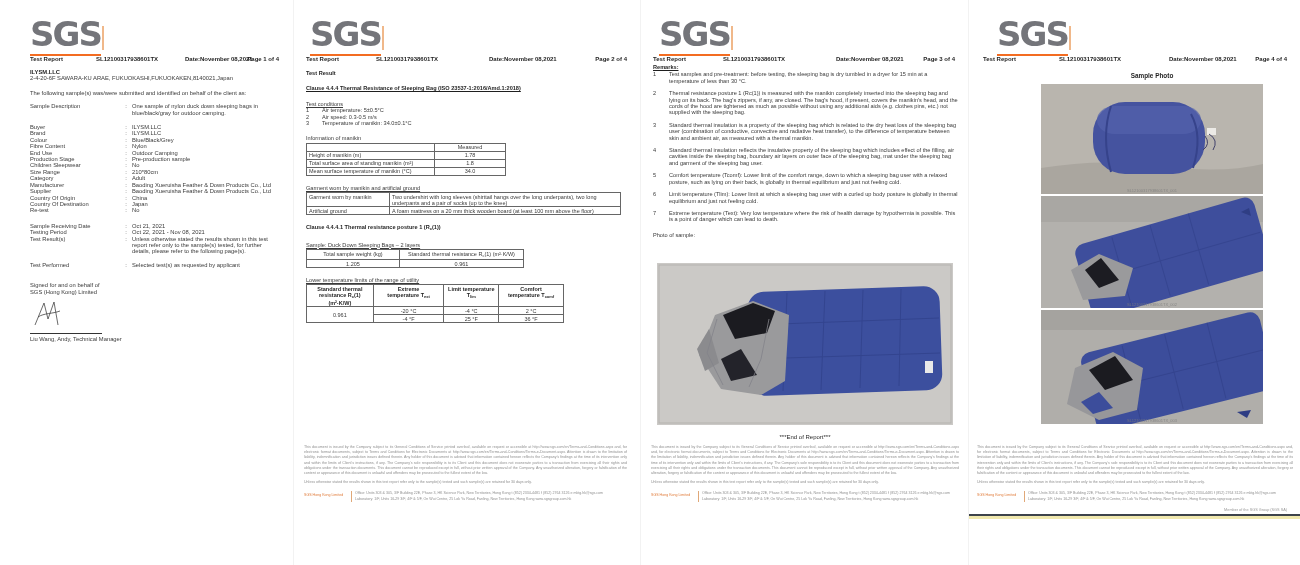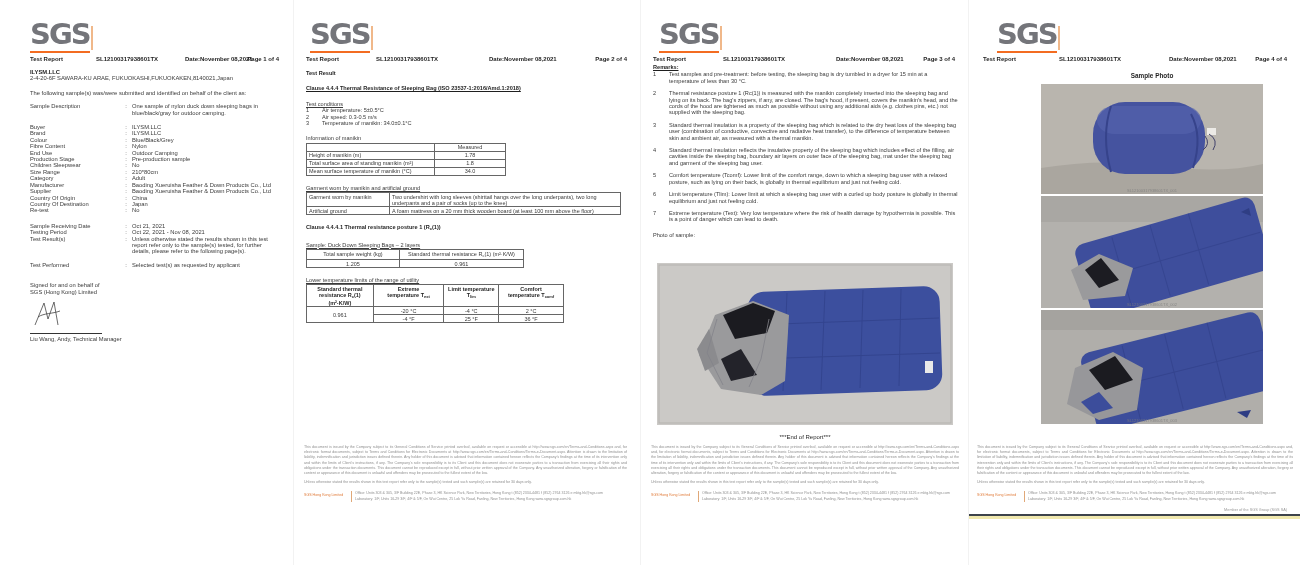--- a/index.html
+++ b/index.html
@@ -7,21 +7,21 @@
        font-family:"Liberation Sans",sans-serif;color:#3a3a3a;}
   .topstrip{position:absolute;left:270px;top:0;width:915px;height:3px;background:#dcdcdc;}
   .page{position:absolute;top:0;height:565px;background:#fff;}
   #p1{left:0;width:293px;}
   #p2{left:293px;width:347px;border-left:1px solid #f2f2f2;}
   #p3{left:640px;width:328px;border-left:1px solid #f2f2f2;}
   #p4{left:968px;width:332px;border-left:1px solid #f2f2f2;}
 
   
   .logo{position:absolute;top:20px;font-family:"DejaVu Sans",sans-serif;font-weight:bold;
-        font-size:29px;line-height:29px;letter-spacing:-2px;color:#74757a;}
+        font-size:34px;line-height:29px;letter-spacing:-2px;color:#74757a;}
   .logo .lg-txt{border-bottom:2px solid #f36c21;padding-bottom:0px;}
   .logo .lg-bar{display:inline-block;width:2px;height:24px;background:#f0b88a;vertical-align:bottom;margin-left:1px;}
   #p1 .logo{left:30px;} #p2 .logo{left:16px;} #p3 .logo{left:18px;} #p4 .logo{left:28px;}
 
   
   .hdr{position:absolute;top:56px;left:0;right:0;font-size:6px;font-weight:bold;color:#1f1f1f;}
   .hdr span{position:absolute;white-space:nowrap;}
   .h-title{left:30px;} .h-no{left:96px;} .h-date{left:185px;} .h-page{right:14px;}
   #p2 .h-title,#p3 .h-title{left:12px;} #p2 .h-no,#p3 .h-no{left:82px;} #p2 .h-date,#p3 .h-date{left:195px;}
   #p4 .h-title{left:14px;} #p4 .h-no{left:90px;} #p4 .h-date{left:200px;}

